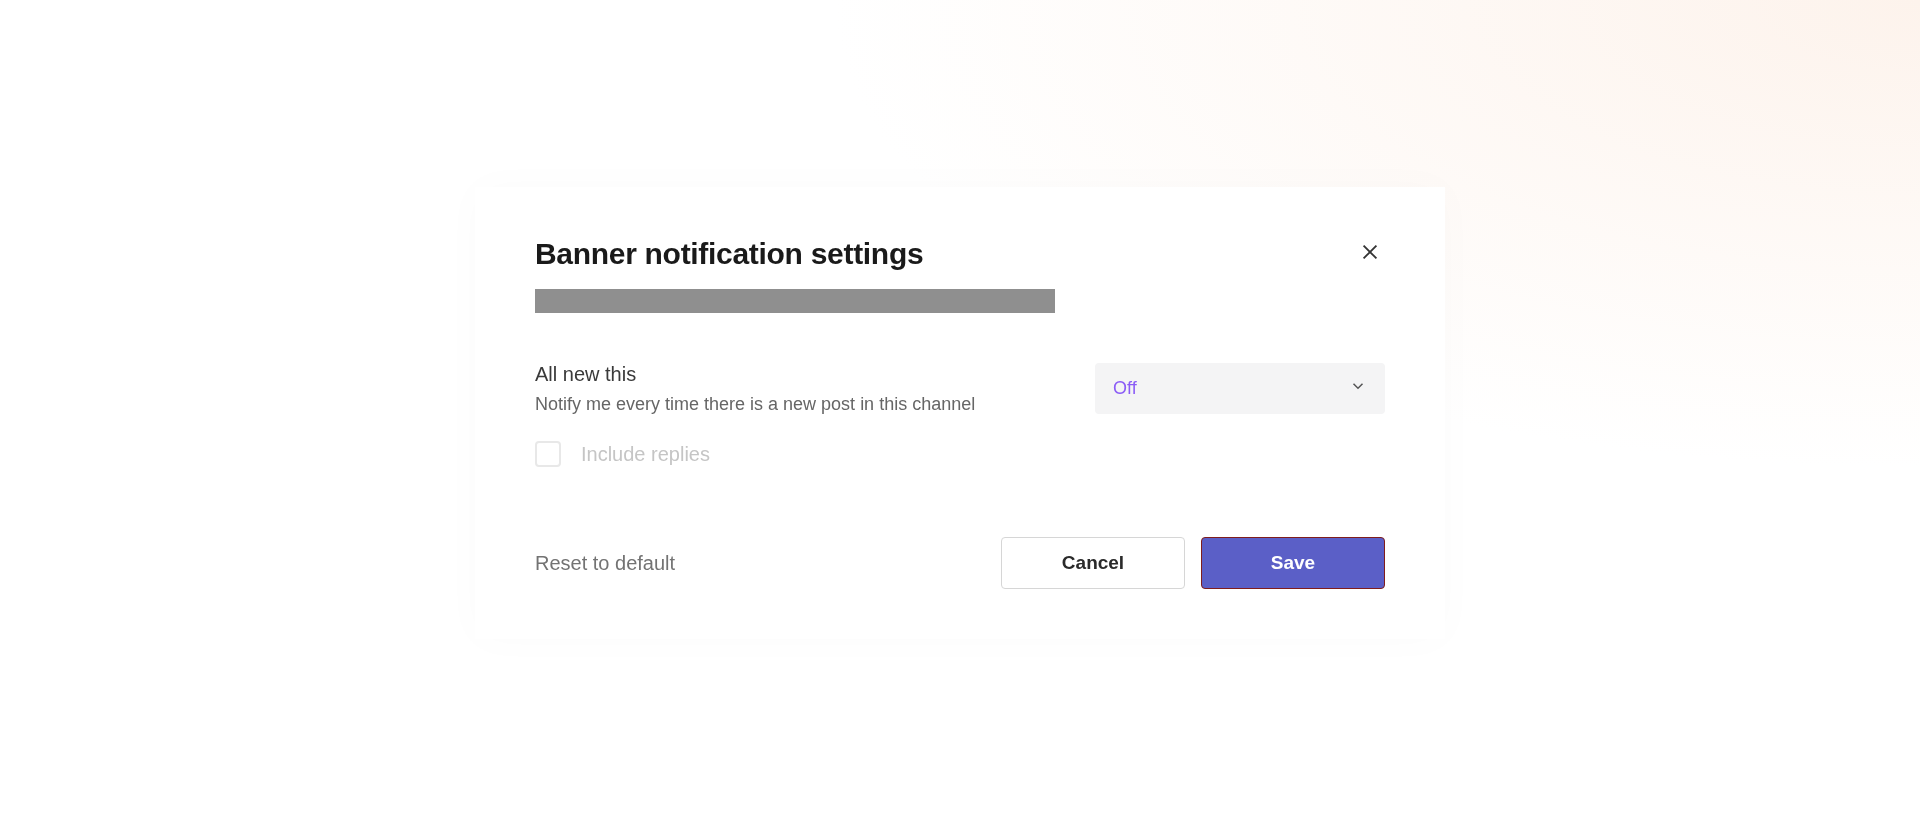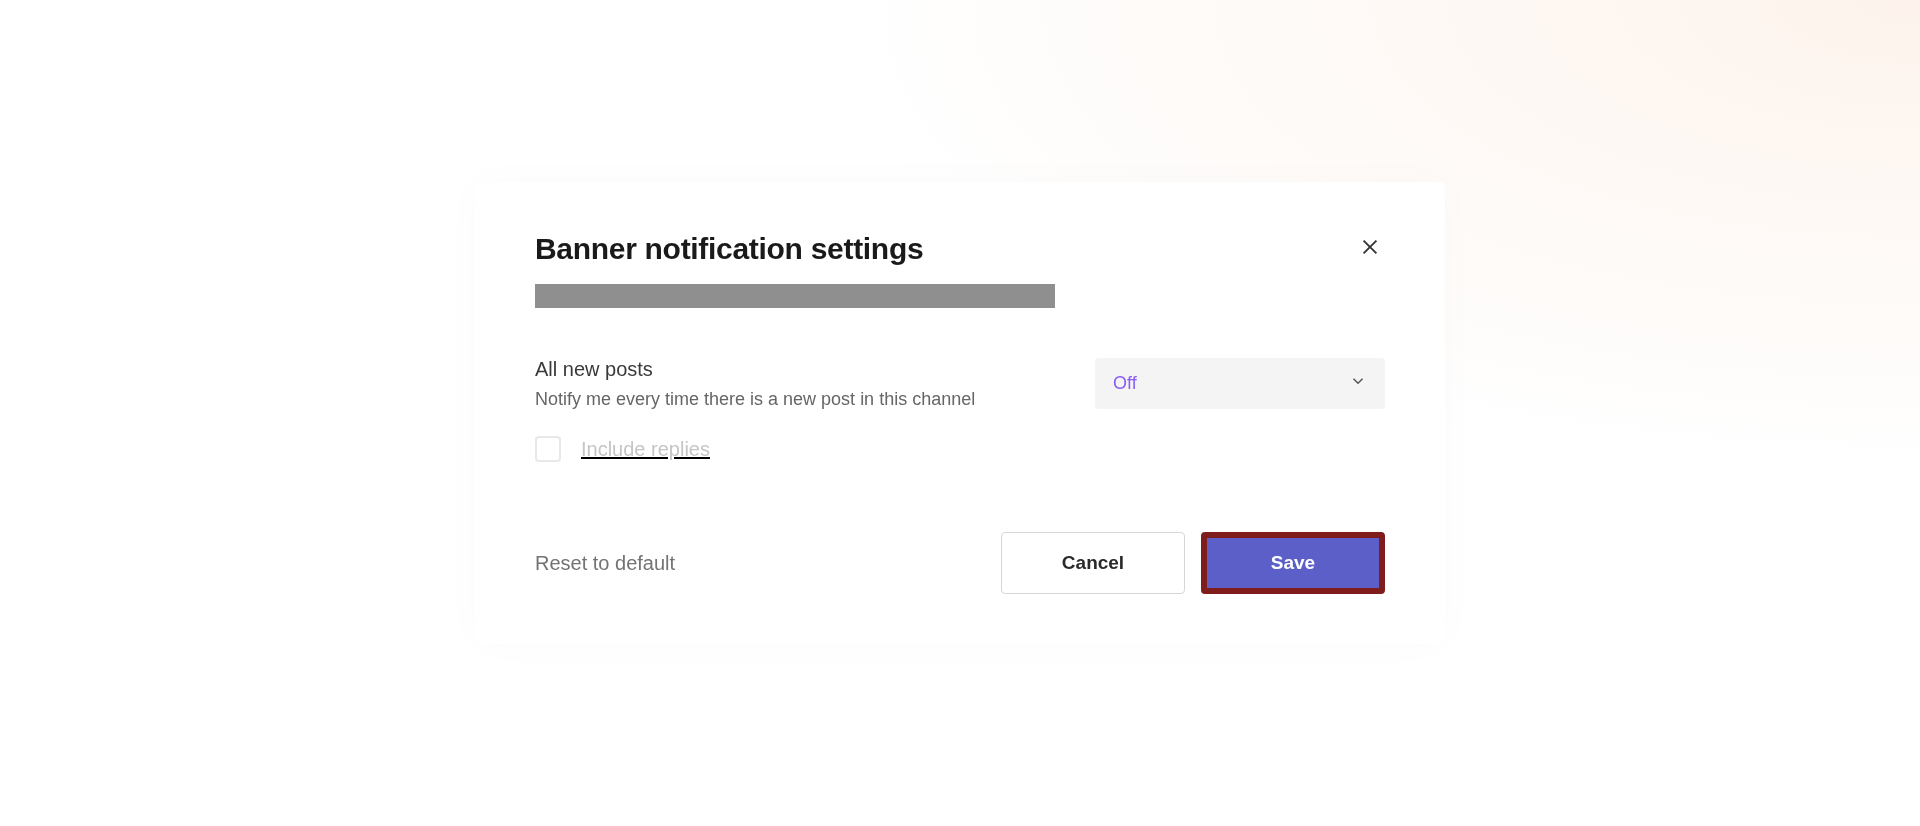--- a/index.html
+++ b/index.html
@@ -92,21 +92,20 @@
     .dropdown svg {
       width: 18px;
       height: 18px;
       color: #555;
     }
     .checkbox-row {
       display: flex;
       align-items: center;
       margin-bottom: 34px;
       margin-top: 24px;
-      text-decoration: underline;
     }
     .checkbox {
       width: 26px;
       height: 26px;
       border: 2px solid #e8e8e8;
       border-radius: 4px;
       margin-right: 20px;
       background: #fff;
     }
     .checkbox-label {
@@ -139,21 +138,21 @@
       cursor: pointer;
       text-align: center;
     }
     .btn-cancel {
       background: #ffffff;
       border: 1px solid #d6d6d6;
       color: #2a2a2a;
     }
     .btn-save {
       background: #5b5fc7;
-      border: 6px solid #7f1d1d;
+      border: 1px solid #7f1d1d;
       color: #ffffff;
     }
   </style>
 </head>
 <body>
 
 <div class="dialog">
   <div class="dialog-header">
     <h1 class="dialog-title">Banner notification settings</h1>
     <button class="close-btn">
@@ -163,21 +162,21 @@
           <line x1="19" y1="5" x2="5" y2="19"></line>
         </svg>
       </span>
     </button>
   </div>
 
   <div class="subtitle-bar"></div>
 
   <div class="setting-row">
     <div class="setting-left">
-      <div class="setting-label">All new posts</div>
+      <div class="setting-label">All new this</div>
       <div class="setting-description">Notify me every time there is a new post in this channel</div>
     </div>
     <div class="dropdown">
       <span>Off</span>
       <span>
         <svg viewBox="0 0 24 24" fill="none" stroke="currentColor" stroke-width="2">
           <polyline points="6 9 12 15 18 9"></polyline>
         </svg>
       </span>
     </div>

